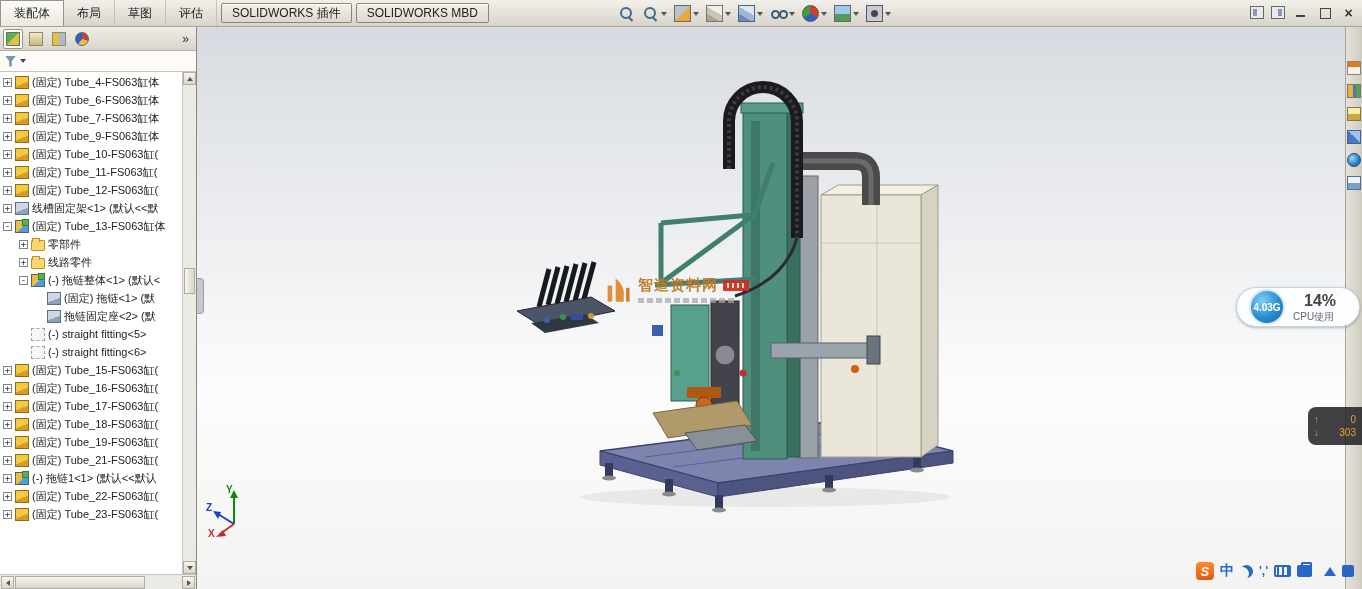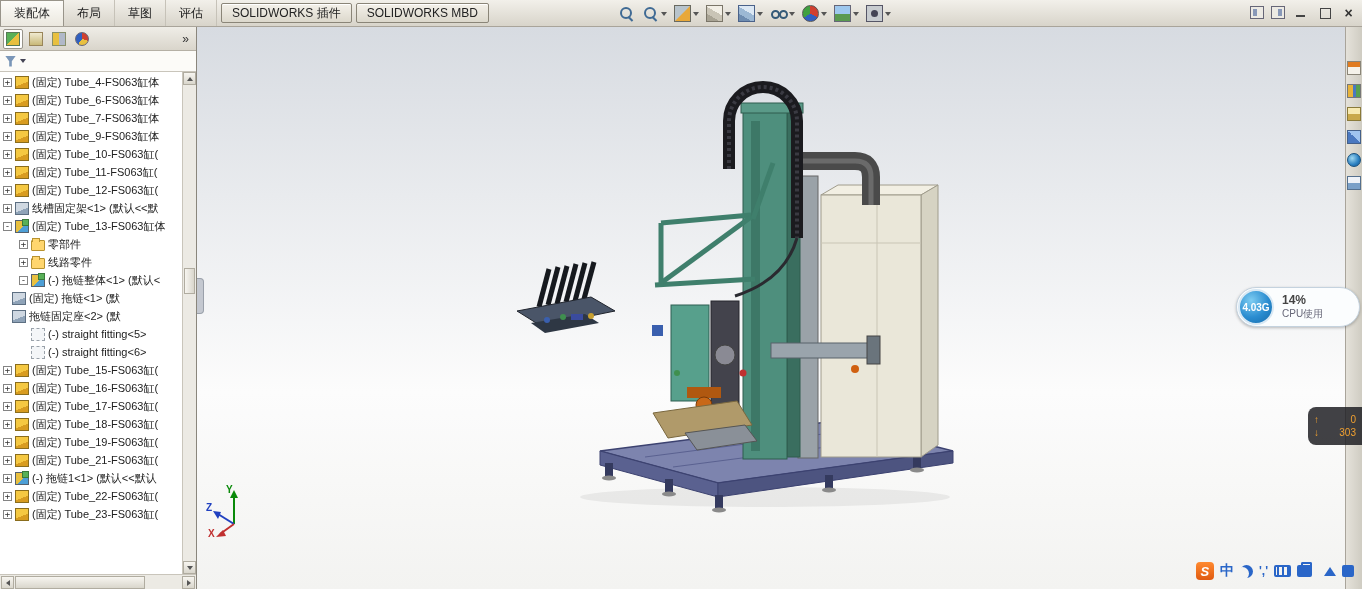--- a/index.html
+++ b/index.html
@@ -52,21 +52,21 @@
   .pt-cm { background:linear-gradient(90deg,#e8c040 0 50%,#b0b8c8 50%); border:1px solid #88906a; }
   .pt-dm { background:conic-gradient(#d04030 0 30%,#e8c040 30% 60%,#3060c0 60%); border-radius:50%; border:1px solid #667; }
   .chev { margin-left:auto; padding-right:4px; color:#333; font-size:12px; }
   .filterrow { height:21px; border-bottom:1px solid #c9c5bb; display:flex; align-items:center; background:#fcfbf8; flex:none; }
   .funnel { width:11px; height:11px; background:#7a96b8; margin:0 2px 0 5px;
     clip-path:polygon(0 0,100% 0,62% 52%,62% 100%,38% 100%,38% 52%); }
   .fdrop { width:0; height:0; border-left:3px solid transparent; border-right:3px solid transparent; border-top:4px solid #445; margin-left:2px; }
   .tree { flex:1; position:relative; overflow:hidden; font-size:11px; }
   .rows { position:absolute; left:0; top:1px; right:14px; }
   .trow { height:18px; display:flex; align-items:center; white-space:nowrap; overflow:hidden; }
-  .trow.lvl0 { padding-left:3px; } .trow.lvl1 { padding-left:19px; } .trow.lvl2 { }
+  .trow.lvl0 { padding-left:3px; } .trow.lvl1 { padding-left:19px; } .trow.lvl2 { padding-left:35px; }
   .expander { width:9px; height:9px; border:1px solid #848484; background:#fff; color:#333;
     font-size:9px; line-height:7px; text-align:center; margin-right:3px; flex:none;
     font-family:"DejaVu Sans Mono",monospace; }
   .expander:empty { visibility:hidden; }
   .ticon { width:14px; height:13px; margin-right:3px; position:relative; flex:none; }
   .ticon i { display:none; position:absolute; inset:0; }
   .trow.part   .i-part   { display:block; background:linear-gradient(160deg,#f5c842 0 60%,#d89c20 60%); border:1px solid #8a6d1d; }
   .trow.part2  .i-part2  { display:block; background:linear-gradient(160deg,#cfd8e2 0 60%,#8fa3b8 60%); border:1px solid #5d6f82; }
   .trow.asm    .i-asm    { display:block; background:linear-gradient(135deg,#e8c040 0 55%,#4d9fd6 55%); border:1px solid #55616e; }
   .trow.asm    .i-asm::before { content:""; position:absolute; right:-1px; top:-2px; width:5px; height:5px; background:#58b058; border:1px solid #3a7a3a; }
@@ -111,25 +111,25 @@
   .wm-text { display:flex; flex-direction:column; gap:3px; }
   .wm-row { display:flex; align-items:center; gap:5px; }
   .wm-title { font-size:15px; font-weight:bold; color:#c07a28; letter-spacing:1px; }
   .wm-badge { width:26px; height:11px; background:#d03020; border-radius:1px;
     background-image:repeating-linear-gradient(90deg,rgba(255,255,255,.85) 0 2px,transparent 2px 5px); background-size:18px 5px; background-position:4px 3px; background-repeat:no-repeat; }
   .wm-sub { width:96px; height:5px; background:repeating-linear-gradient(90deg,#a8a8a8 0 6px,transparent 6px 9px); opacity:.75; }
 
   
   .cpuwidget { position:absolute; right:2px; top:287px; height:40px; width:124px; background:#fbfdfe;
     border:1px solid #c4d2de; border-radius:20px; display:flex; align-items:center; z-index:40; box-shadow:0 1px 3px rgba(0,0,0,.25); }
-  .cpu-circle { width:36px; height:36px; margin-left:1px; border-radius:50%; flex:none;
+  .cpu-circle { width:36px; height:36px; margin-left:12px; border-radius:50%; flex:none;
     background:radial-gradient(circle at 35% 30%,#7ecdf2,#2a8cd0 55%,#176aa8); border:2px solid #d8e8f4;
     color:#fff; font-size:10px; font-weight:bold; display:flex; align-items:center; justify-content:center; }
   .cpu-col { margin-left:8px; line-height:1.25; }
-  .cpu-pct { font-size:12px; font-weight:bold; color:#444; }
+  .cpu-pct { font-size:16px; font-weight:bold; color:#444;margin-left:11px; }
   .cpu-lbl { font-size:10px; color:#667; }
   .netwidget { position:absolute; right:0; top:407px; width:54px; height:38px; background:rgba(32,32,36,.85);
     border-radius:8px 0 0 8px; z-index:40; color:#f0a030; font-size:10px; display:flex; flex-direction:column; justify-content:center; gap:2px; padding:0 6px; }
   .net-row { display:flex; justify-content:space-between; align-items:center; }
 
   
   .imebar { position:absolute; right:8px; bottom:9px; display:flex; align-items:center; gap:6px; z-index:40; }
   .ime-item { display:flex; align-items:center; justify-content:center; }
   .sg { width:18px; height:18px; border-radius:4px; background:linear-gradient(#ff8a30,#e05a10);
     color:#fff; font-weight:bold; font-style:italic; font-size:13px; }
@@ -625,20 +625,34 @@
       <line x1="26" y1="38" x2="10" y2="28" stroke="#2040c0" stroke-width="2"></line>
       <polygon points="5,25 13,26 10,33" fill="#2040c0"></polygon>
       <line x1="26" y1="38" x2="12" y2="48" stroke="#c03030" stroke-width="2"></line>
       <polygon points="8,51 15,44 18,50" fill="#c03030"></polygon>
     </svg>
     <span class="ly">Y</span>
     <span class="lz">Z</span>
     <span class="lx">X</span>
   </div>
 
+  <div class="watermark">
+    <svg width="28" height="30" viewBox="0 0 24 26">
+      <path d="M3 24 V10 h4 v14 z" fill="#e08a2e"></path>
+      <path d="M10 24 V4 c5 4 7 9 7 12 v8 z" fill="#e08a2e"></path>
+      <path d="M19 24 V12 h3 v12 z" fill="#d4761f"></path>
+    </svg>
+    <div class="wm-text">
+      <div class="wm-row">
+        <span class="wm-title">智造资料网</span>
+        <span class="wm-badge"></span>
+      </div>
+      <div class="wm-sub"></div>
+    </div>
+  </div>
 
   <div class="cpuwidget">
     <div class="cpu-circle">4.03G</div>
     <div class="cpu-col">
       <div class="cpu-pct">14%</div>
       <div class="cpu-lbl">CPU使用</div>
     </div>
   </div>
 
   <div class="netwidget">

